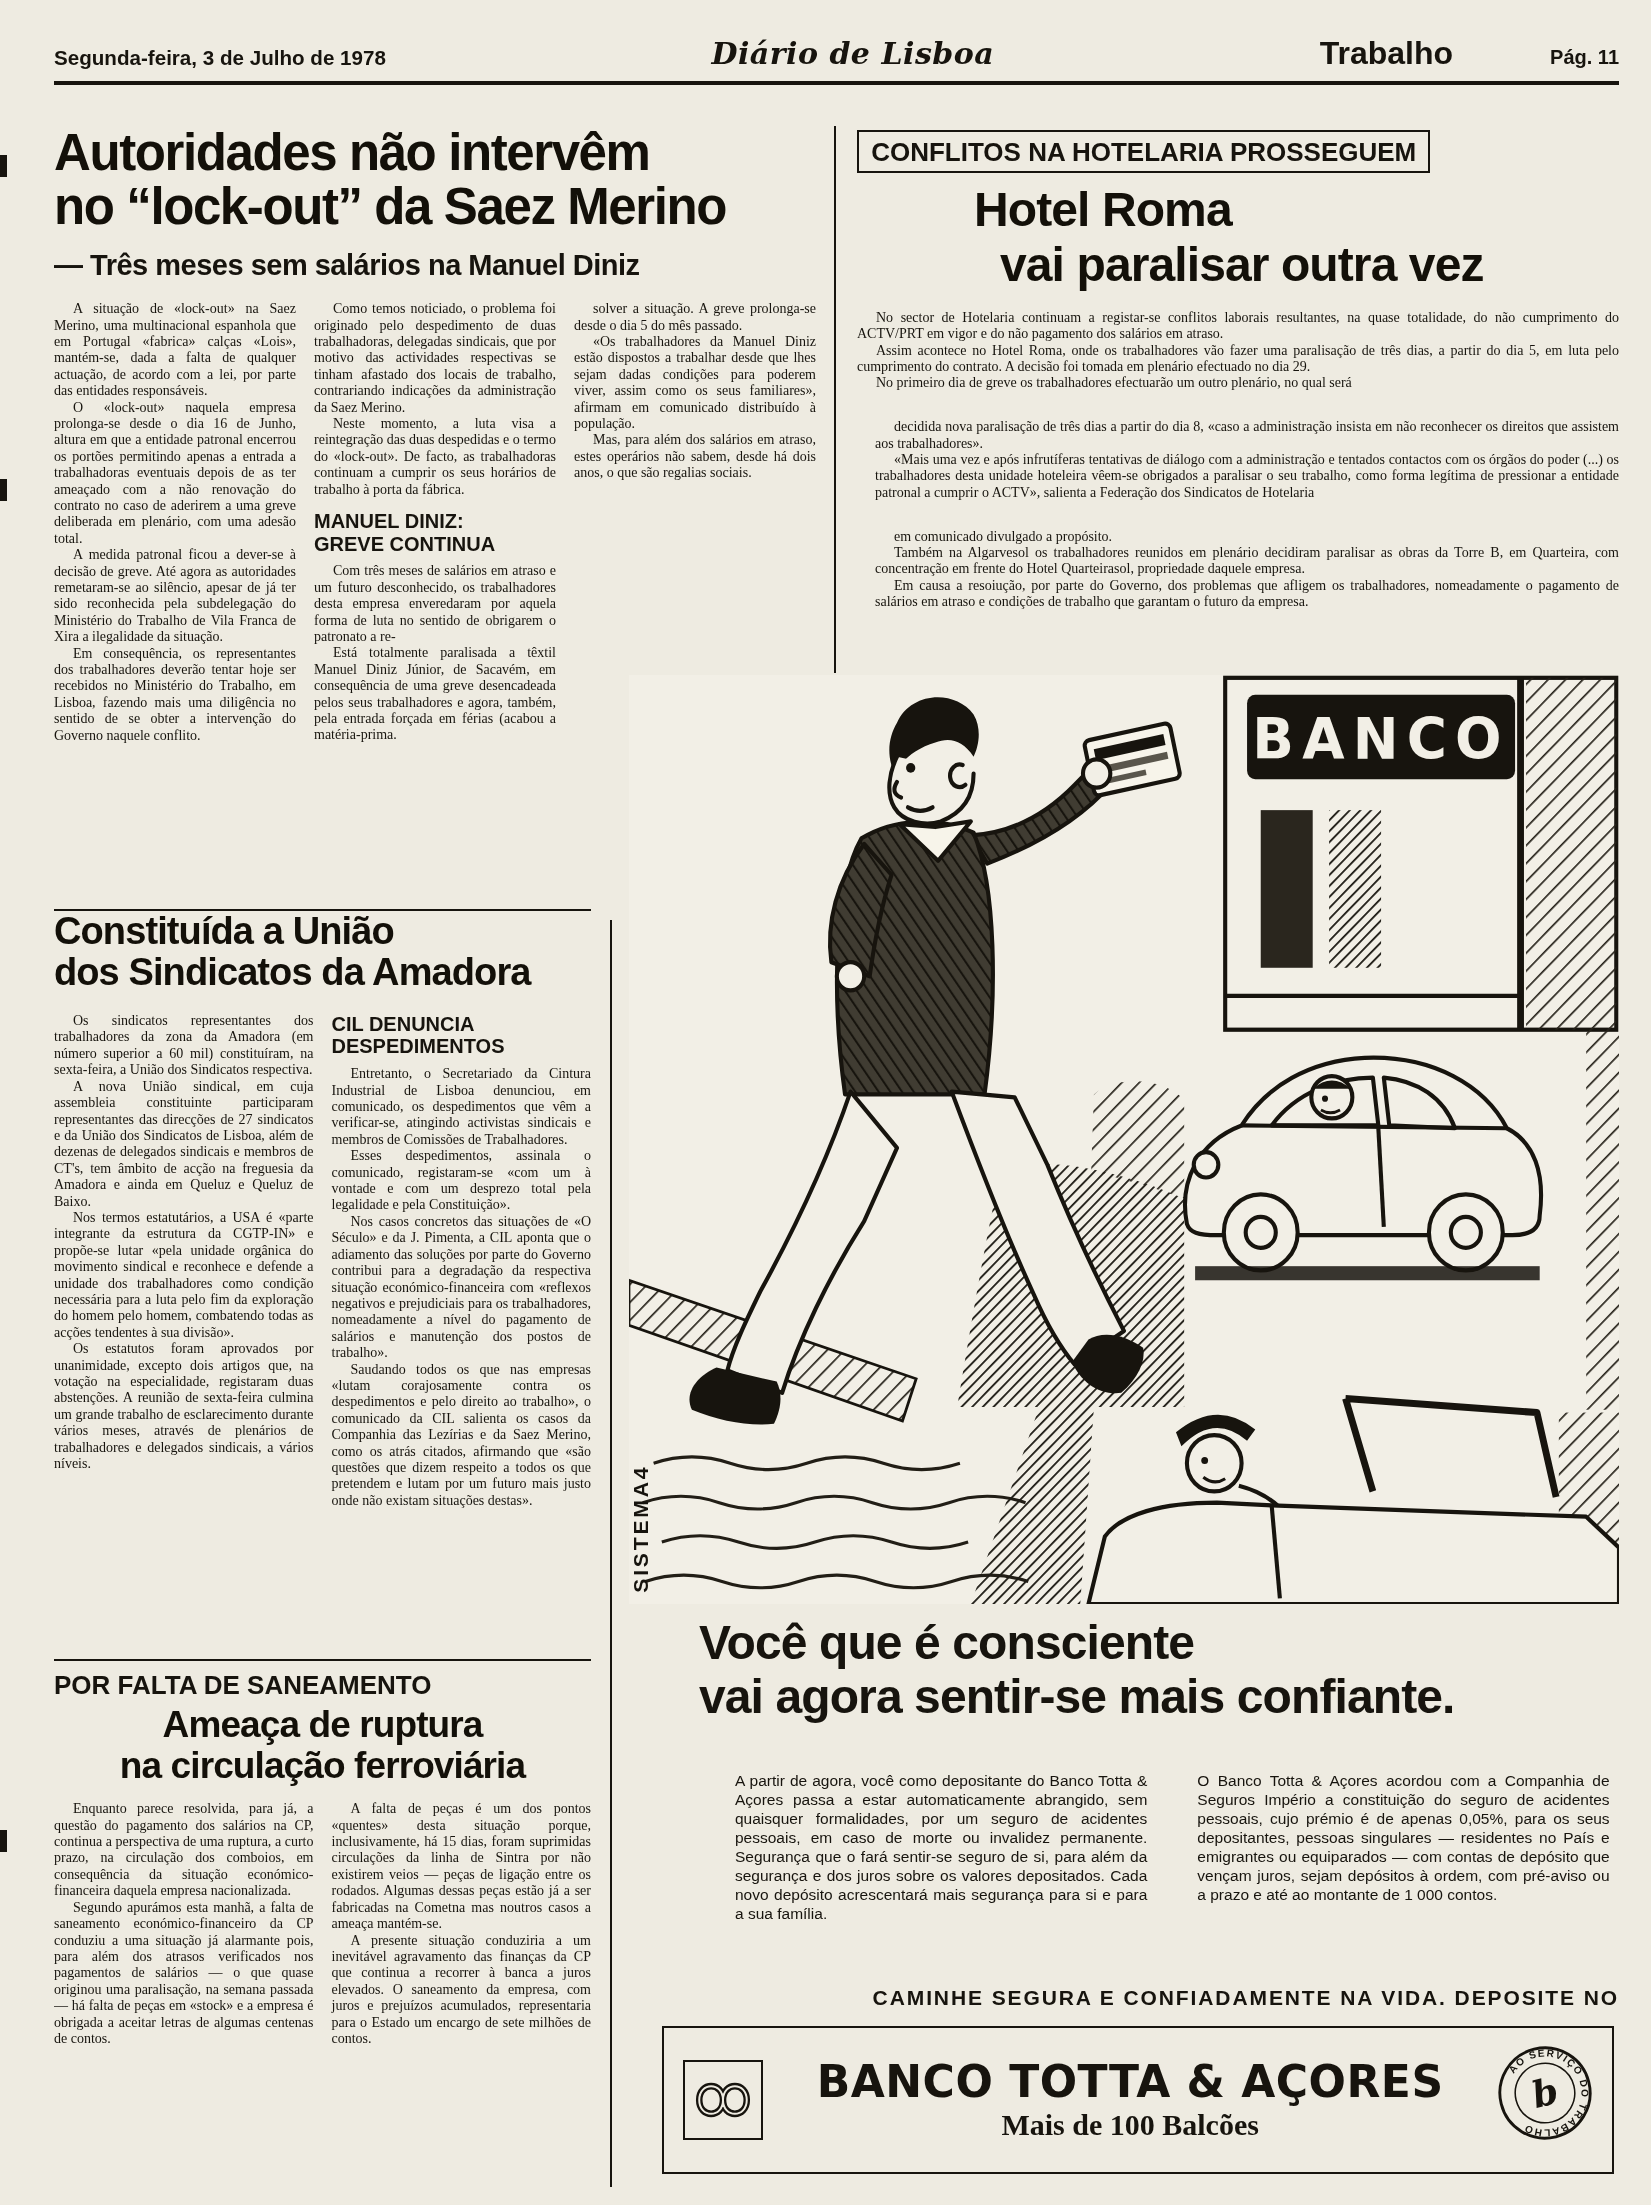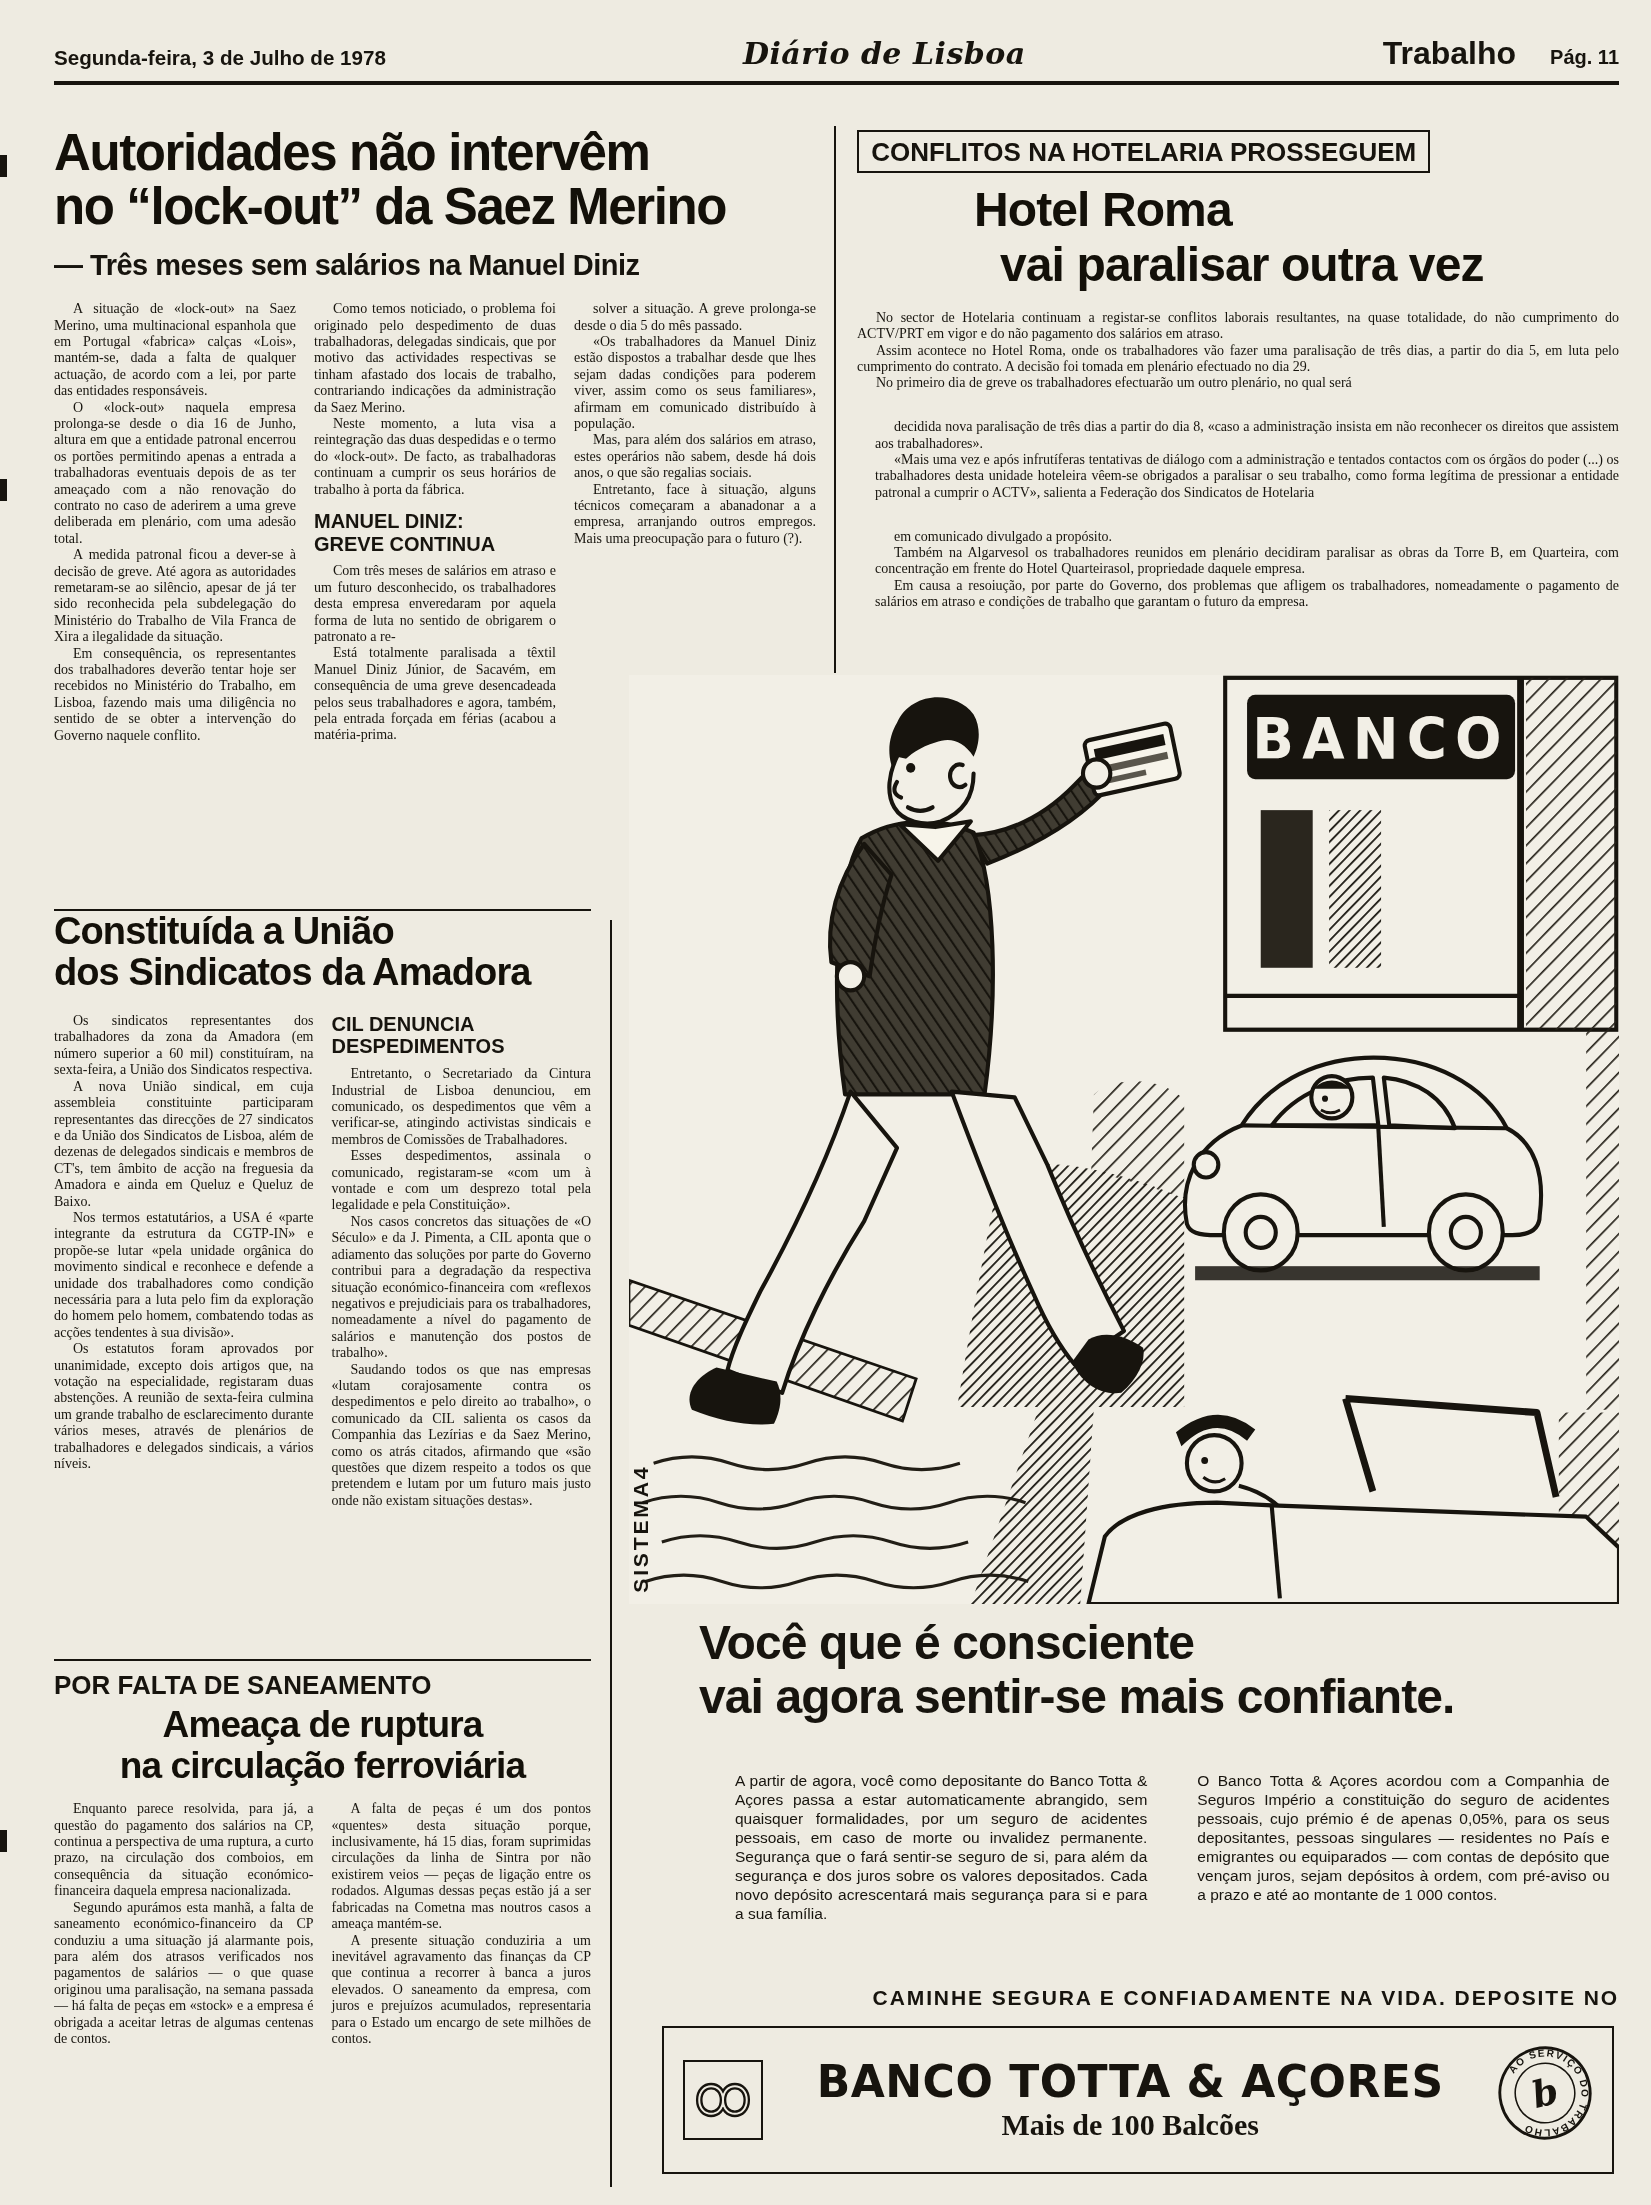--- a/index.html
+++ b/index.html
@@ -8,21 +8,21 @@
     position:relative; width:1652px; height:2205px;
     background:#eeebe1; color:#17140e;
     font-family:"Liberation Serif", serif; overflow:hidden;
   }
   .edge-mark { position:absolute; left:0; width:6.6px; height:21.6px; background:#17140e; }
 
   
   .header { position:absolute; left:54px; right:33px; top:37px; display:flex; justify-content:space-between; align-items:flex-end; }
   .header-date { font-family:"Liberation Sans", sans-serif; font-weight:bold; font-size:20.6px; line-height:1; }
   .masthead { font-family:"DejaVu Serif", serif; font-style:italic; font-weight:bold; font-size:30px; line-height:1; letter-spacing:0.5px; }
-  .header-right { display:flex; align-items:baseline; gap:34px; }
+  .header-right { display:flex; align-items:baseline; gap:97px; }
   .section-title { font-family:"Liberation Sans", sans-serif; font-weight:bold; font-size:32px; line-height:1; }
   .page-number { font-family:"Liberation Sans", sans-serif; font-weight:bold; font-size:20px; line-height:1; }
   .rule { position:absolute; background:#17140e; }
 
   
   h1, h2, .headline { font-family:"Liberation Sans", sans-serif; font-weight:bold; color:#131009; }
   .cols { display:flex; overflow:hidden; }
   .col { flex:1; min-width:0; }
   .col + .col { margin-left:18px; }
   .para { font-size:14px; line-height:16.4px; text-align:justify; text-indent:19px; overflow-wrap:break-word; }
@@ -112,21 +112,20 @@
         </div>
         <div>
             <p class="para">Com três meses de salários em atraso e um futuro desconhecido, os trabalhadores desta empresa enveredaram por aquela forma de luta no sentido de obrigarem o patronato a re-</p>
             <p class="para">Está totalmente paralisada a têxtil Manuel Diniz Júnior, de Sacavém, em consequência de uma greve desencadeada pelos seus trabalhadores e agora, também, pela entrada forçada em férias (acabou a matéria-prima.</p>
           </div>
       </div>
       <div class="col">
           <p class="para">solver a situação. A greve prolonga-se desde o dia 5 do mês passado.</p>
           <p class="para">«Os trabalhadores da Manuel Diniz estão dispostos a trabalhar desde que lhes sejam dadas condições para poderem viver, assim como os seus familiares», afirmam em comunicado distribuído à população.</p>
           <p class="para">Mas, para além dos salários em atraso, estes operários não sabem, desde há dois anos, o que são regalias sociais.</p>
-          <p class="para">Entretanto, face à situação, alguns técnicos começaram a abanadonar a a empresa, arranjando outros empregos. Mais uma preocupação para o futuro (?).</p>
         </div>
     </div>
   </div>
 
   <div class="divider-v1"></div>
 
   <div class="hotel">
     <div class="hotel-kicker">CONFLITOS NA HOTELARIA PROSSEGUEM</div>
     <h1 class="hotel-h1a headline">Hotel Roma</h1>
     <h1 class="hotel-h1b headline">vai paralisar outra vez</h1>

